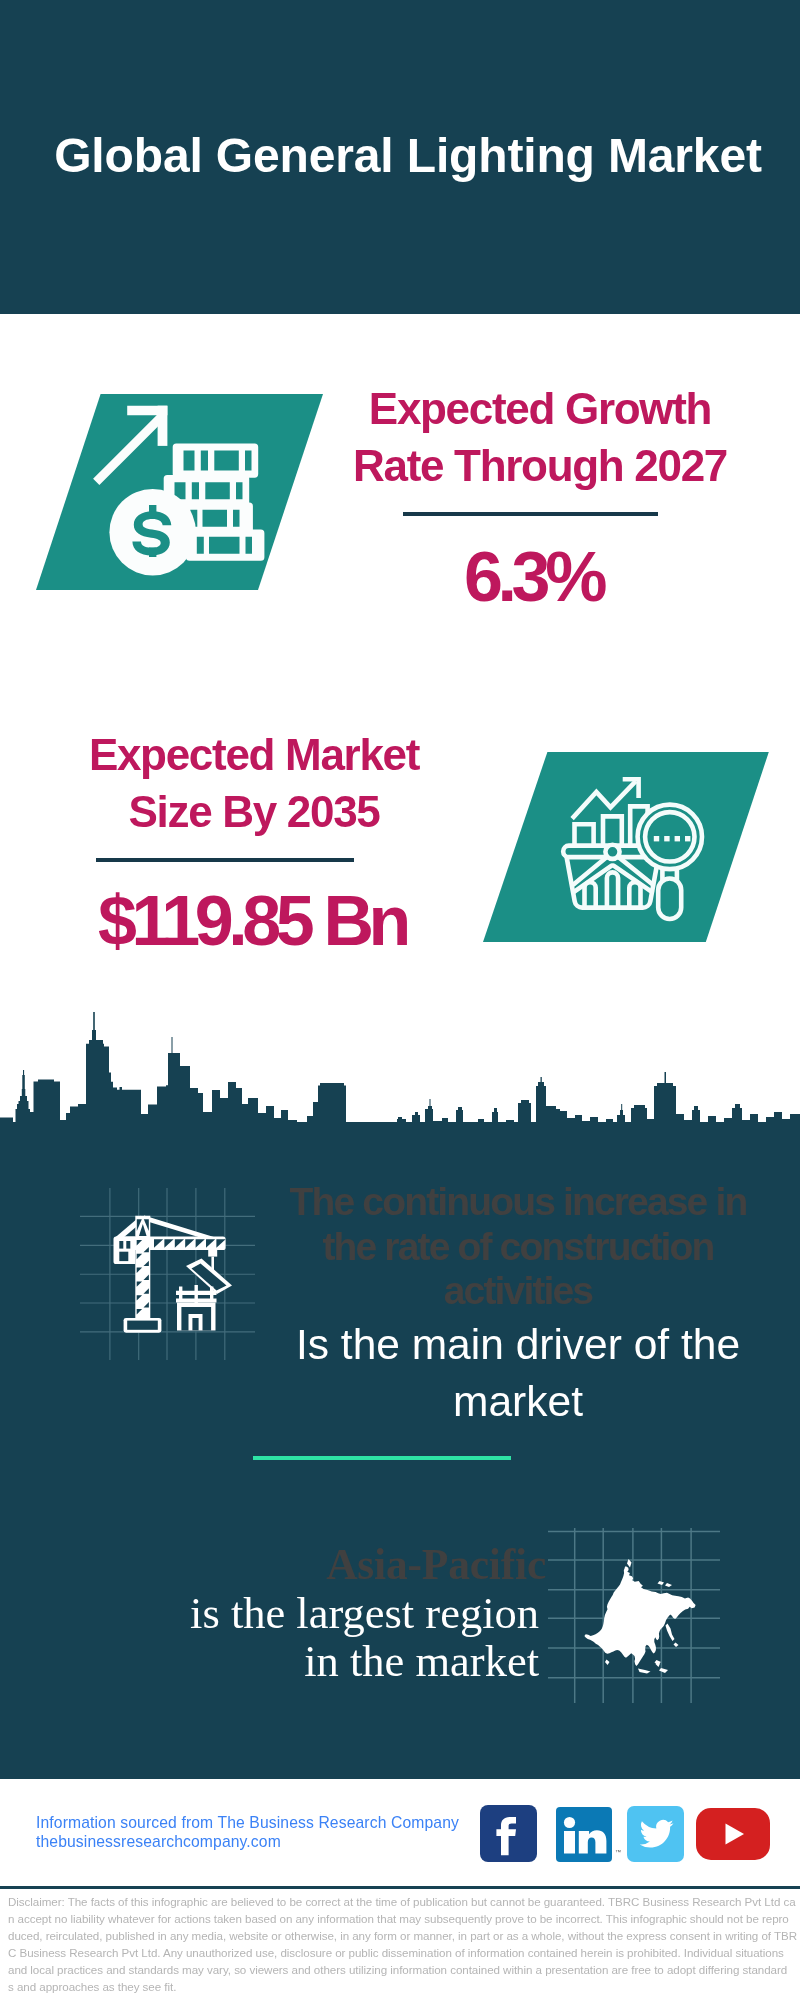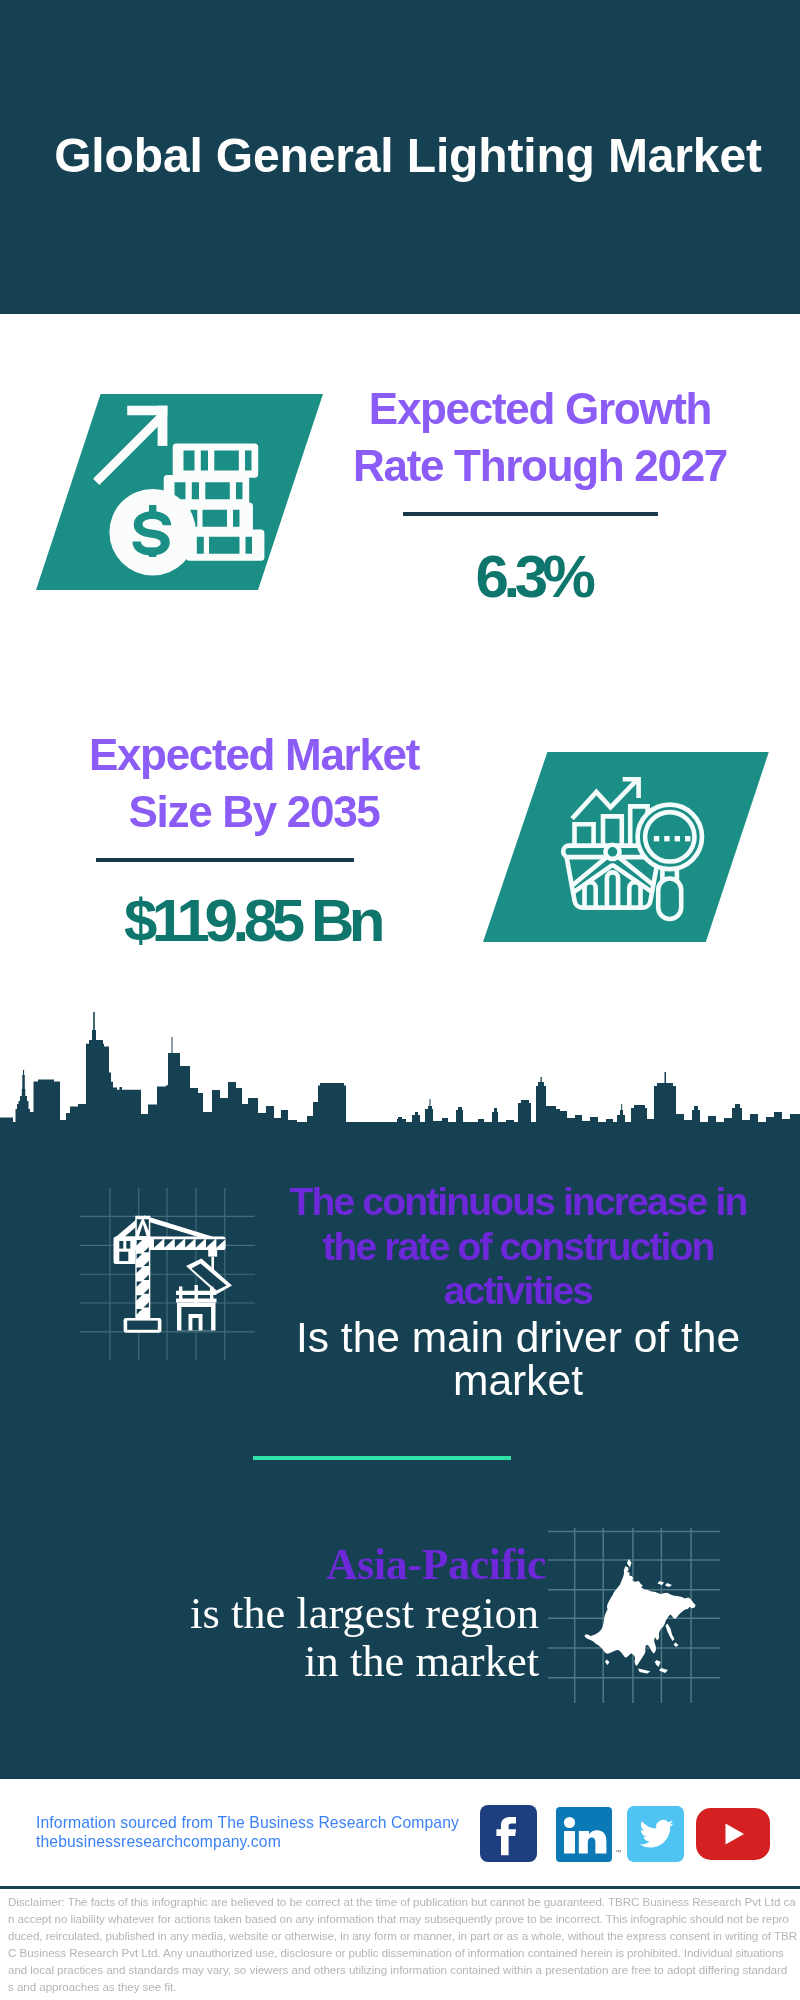--- a/index.html
+++ b/index.html
@@ -5,41 +5,41 @@
   html,body{margin:0;padding:0;}
   body{width:800px;height:2000px;background:#fff;font-family:"Liberation Sans",sans-serif;overflow:hidden;}
   .page{position:relative;width:658px;height:2000px;}
   
   .header{position:absolute;left:0;top:0;width:800px;height:314px;background:#164152;}
   .header-title{position:absolute;left:8px;top:128px;width:800px;text-align:center;color:#fff;font-size:48px;font-weight:bold;letter-spacing:-0.15px;}
 
   
   .stat1-shape{position:absolute;left:36px;top:394px;width:290px;height:196px;}
   .stat1-text{position:absolute;left:330px;top:380px;width:420px;text-align:center;}
-  .stat-head{color:#8b5cf6;font-size:44px;font-weight:bold;line-height:57.2px;letter-spacing:-1.3px;white-space:nowrap;}
+  .stat-head{color:#be185d;font-size:44px;font-weight:bold;line-height:57.2px;letter-spacing:-1.3px;white-space:nowrap;}
   .stat-rule{height:4px;background:#17394a;width:255px;margin:18px auto 0;position:relative;}
-  .stat-val{color:#0f766e;font-size:60px;font-weight:bold;line-height:90px;letter-spacing:-5.4px;white-space:nowrap;padding-top:16px;position:relative;}
+  .stat-val{color:#be185d;font-size:70px;font-weight:bold;line-height:90px;letter-spacing:-5.4px;white-space:nowrap;padding-top:16px;position:relative;}
   .stat1-text .stat-rule{left:-10px;}
   .stat1-text .stat-val{left:-7px;}
   .stat2-text .stat-rule{left:-29px;width:258px;margin-top:18px;}
   .stat2-text .stat-val{left:-2px;padding-top:14px;letter-spacing:-5.4px;}
 
   
   .stat2-text{position:absolute;left:44px;top:726px;width:420px;text-align:center;}
   .stat2-shape{position:absolute;left:483px;top:752px;width:290px;height:190px;}
 
   
   .darkband{position:absolute;left:0;top:1122px;width:800px;height:657px;background:#164152;}
   .skyline{position:absolute;left:0;top:1008px;width:800px;height:122px;}
 
   
   .crane-wrap{position:absolute;left:80px;top:1188px;width:190px;height:180px;}
   .driver-text{position:absolute;left:273px;top:1180px;width:490px;text-align:center;}
-  .hl{color:#6d28d9;font-size:39px;font-weight:bold;line-height:44.6px;letter-spacing:-1.85px;}
-  .sub{color:#ffffff;font-size:42.5px;font-weight:400;line-height:43px;letter-spacing:0px;}
+  .hl{color:#404040;font-size:39px;font-weight:bold;line-height:44.6px;letter-spacing:-1.85px;}
+  .sub{color:#ffffff;font-size:42.5px;font-weight:400;line-height:57px;letter-spacing:0px;}
   .driver-text .sub{padding-top:2px;}
   .div-rule{position:absolute;left:253px;top:1456px;width:258px;height:4px;background:#2ee3a5;}
 
   
   .region-text{position:absolute;left:50px;top:1538px;width:489px;text-align:right;font-family:Liberation Serif, serif;}
   .region-text .hl{line-height:52.3px;letter-spacing:-0.2px;font-size:43.5px;position:relative;left:7px;}
   .region-text .sub{line-height:47.8px;font-size:44.5px;letter-spacing:0px;}
   .map-wrap{position:absolute;left:548px;top:1528px;width:190px;height:180px;}
 
   

